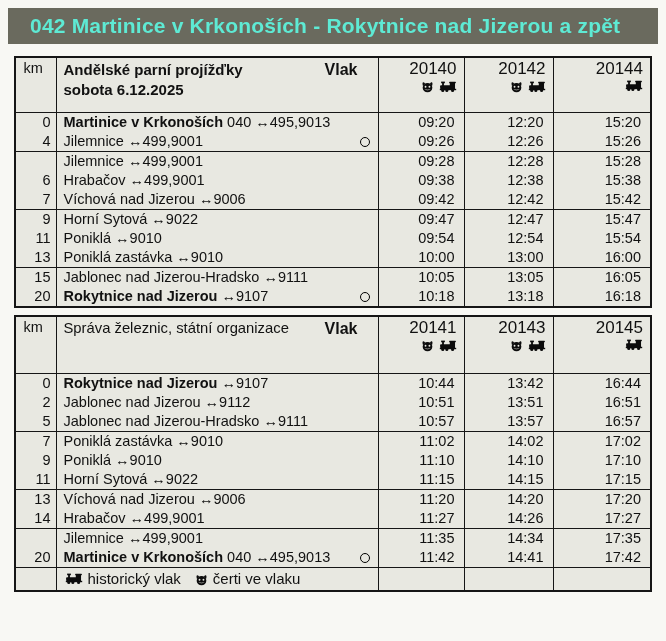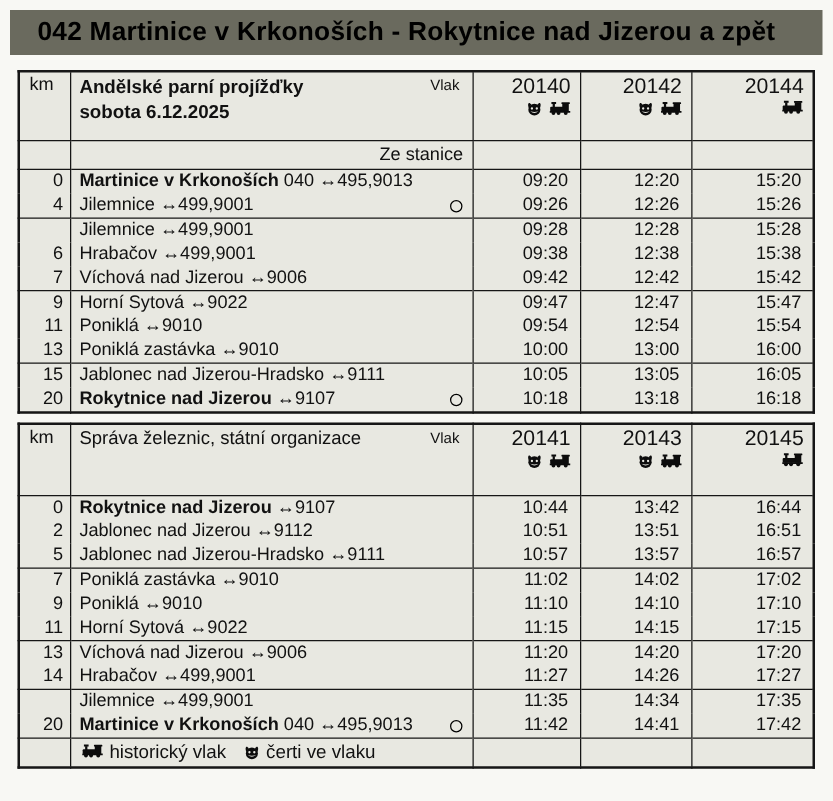--- a/index.html
+++ b/index.html
@@ -13,21 +13,21 @@
     width:666px;height:641px;
     background:var(--pagebg);
     font-family:"Liberation Sans", sans-serif;
     color:#111;
     overflow:hidden;
   }
   .titlebar{
     margin:8px 8px 0 8px;
     height:36px;
     background:var(--titlebg);
-    color:#000000;
+    color:#5eead4;
     font-size:21px;
     font-weight:bold;
     line-height:36px;
     padding-left:22px;
     letter-spacing:0.2px;
     white-space:nowrap;
   }
   table.tt{
     border-collapse:collapse;
     table-layout:fixed;
@@ -66,22 +66,22 @@
     font-size:14.5px;
   }
   th.title-h{
     position:relative;
     text-align:left;
     padding:2px 6px 0 7px;
   }
   .tt-title{font-weight:bold;font-size:15px;line-height:1.3;}
   .tt-title.reg{font-weight:normal;font-size:14.8px;}
   .vlak{
-    position:absolute;top:3px;right:10px;
-    font-weight:normal;font-size:12px;
+    position:absolute;top:3px;right:20px;
+    font-weight:bold;font-size:16px;
   }
   th.tr-h{
     text-align:right;
     padding:1px 7px 0 0;
   }
   .train-num{font-size:17px;line-height:20px;}
   .train-icons{
     margin-top:1px;
     display:flex;justify-content:flex-end;align-items:center;gap:5px;
   }
@@ -182,27 +182,20 @@
       </th>
       <th class="tr-h">
         <div class="train-num">20144</div>
         <div class="train-icons">
           <svg class="ic ic-loco" viewBox="0 0 22 14">
               <use href="#icon-loco"></use>
             </svg>
         </div>
       </th>
     </tr>
-    <tr class="ze">
-      <td></td>
-      <td class="ze-t">Ze stanice</td>
-      <td></td>
-      <td></td>
-      <td></td>
-    </tr>
   </thead>
 <tbody class="group">
       <tr>
         <td class="km">0</td>
         <td class="st"><span class="nm b">Martinice v Krkonoších</span><span class="sfx"> 040 ↔495,9013</span></td>
         <td class="tm">09:20</td>
         <td class="tm">12:20</td>
         <td class="tm">15:20</td>
       </tr>
       <tr>

